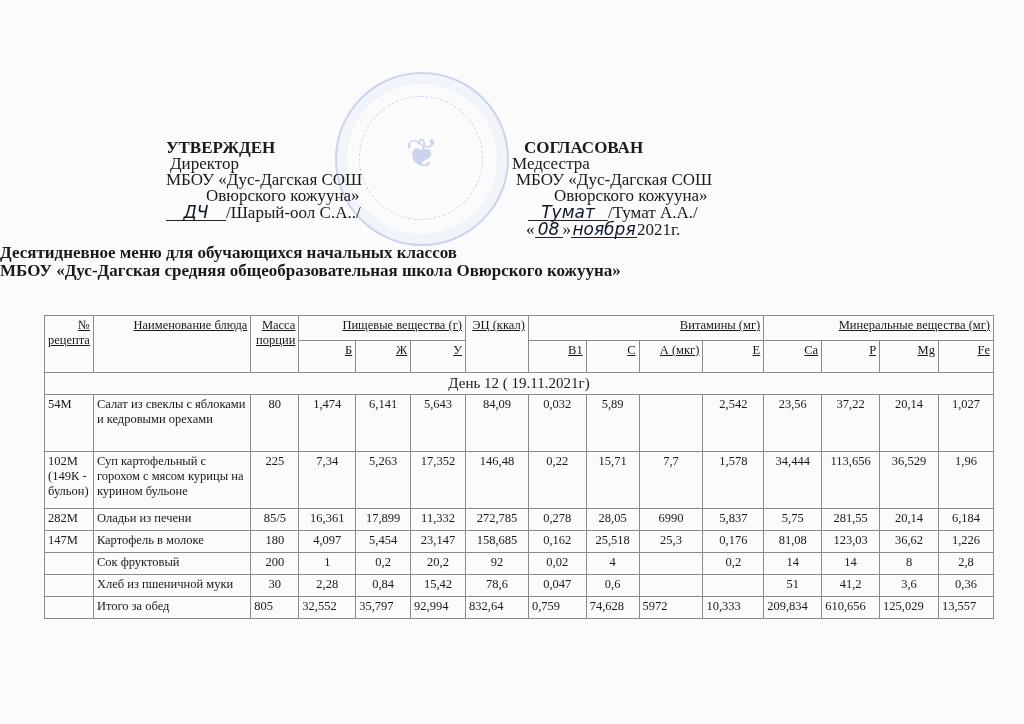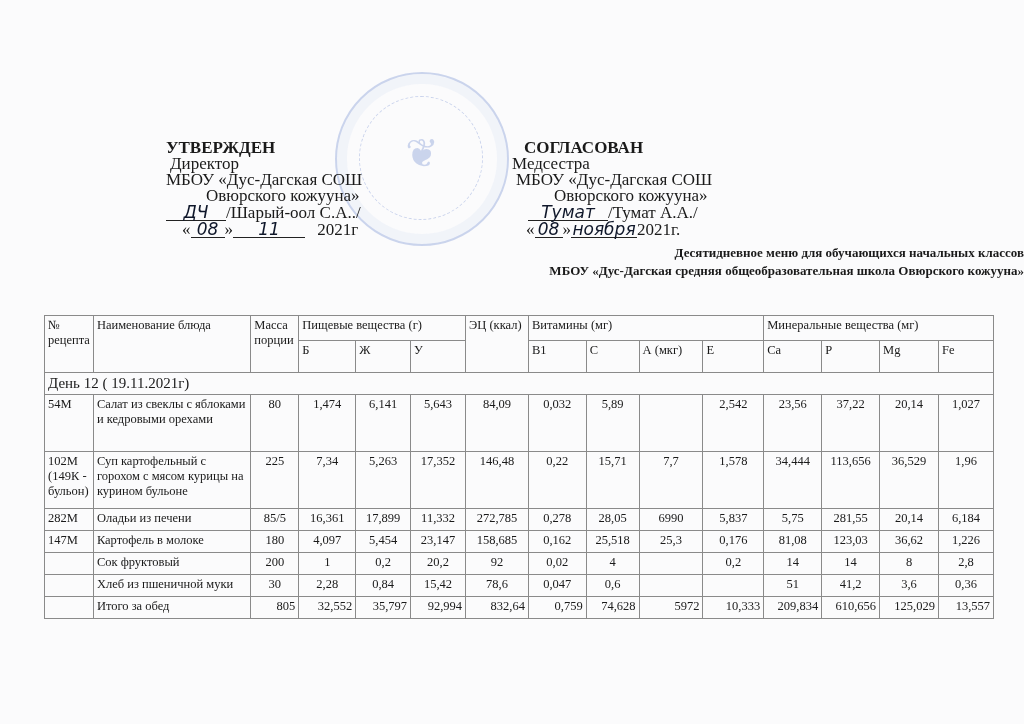--- a/index.html
+++ b/index.html
@@ -14,53 +14,49 @@
   }
   .stamp::after {
     content:""; position:absolute; left:22px; top:22px; width:122px; height:122px; border-radius:50%;
     border:1px dashed rgba(90,120,200,0.35);
   }
   .stamp .eagle { position:absolute; left:62px; top:55px; width:46px; height:50px; color:rgba(90,120,200,0.35); font-size:40px; text-align:center; line-height:50px; }
   .approve { position:absolute; font-size:17px; line-height:16px; }
   .approve .head { font-weight:bold; }
   .sig { font-family:"DejaVu Sans", sans-serif; font-style:italic; color:#0f172a; }
   .u { display:inline-block; border-bottom:1px solid #222; text-align:center; }
-  .title { position:absolute; left:0; width:1024px; top:244px; text-align:right; font-weight:bold; font-size:13px; line-height:17.5px; }
+  .title { position:absolute; left:0; width:1024px; top:244px; text-align:left; font-weight:bold; font-size:17px; line-height:17.5px; }
   table.menu {
     position:absolute; left:44px; top:315px; width:950px; border-collapse:collapse; font-size:12.5px;
   }
   table.menu td, table.menu th {
     border:1px solid #8a8a8a; padding:2px 3px; vertical-align:top; font-weight:normal;
   }
-  table.menu th { text-align:left; vertical-align:top; line-height:15px; }
+  table.menu th { text-align:right; vertical-align:top; line-height:15px;text-decoration:underline; }
   .num { text-align:center; }
   .row-total td { font-weight:bold; }
-  .row-total td.num { text-align:right; }
-  .day-row td { font-weight:bold; font-size:15px; padding:5px; }
+  .row-total td.num { text-align:left; }
+  .day-row td { text-align:center; font-weight:bold; font-size:15px; padding:5px; }
   .tall td { height:52px; }
   .short td { height:17px; }
 </style>
 </head>
 <body>
 
 <div class="stamp">
     <div class="eagle">❦</div>
   </div>
 
 <div class="approve" style="left:166px; top:140px;">
   <div class="head">УТВЕРЖДЕН</div>
   <div style="padding-left:4px">Директор</div>
   <div>МБОУ «Дус-Дагская СОШ</div>
   <div style="padding-left:40px">Овюрского кожууна»</div>
   <div>
     <span class="u sig" style="width:60px">ДЧ</span><span>/Шарый-оол С.А../</span>
-  </div>
-  <div style="padding-left:16px">
-    <span>«</span><span class="u sig" style="width:34px">08</span><span>»</span><span class="u sig" style="width:72px">11</span>
-    <span style="padding-left:8px">2021г</span>
   </div>
 </div>
 
 <div class="approve" style="left:510px; top:140px;">
   <div class="head" style="padding-left:14px">СОГЛАСОВАН</div>
   <div style="padding-left:2px">Медсестра</div>
   <div style="padding-left:6px">МБОУ «Дус-Дагская  СОШ</div>
   <div style="padding-left:44px">Овюрского  кожууна»</div>
   <div style="padding-left:18px">
     <span class="u sig" style="width:80px">Тумат</span><span>/Тумат А.А./</span>

